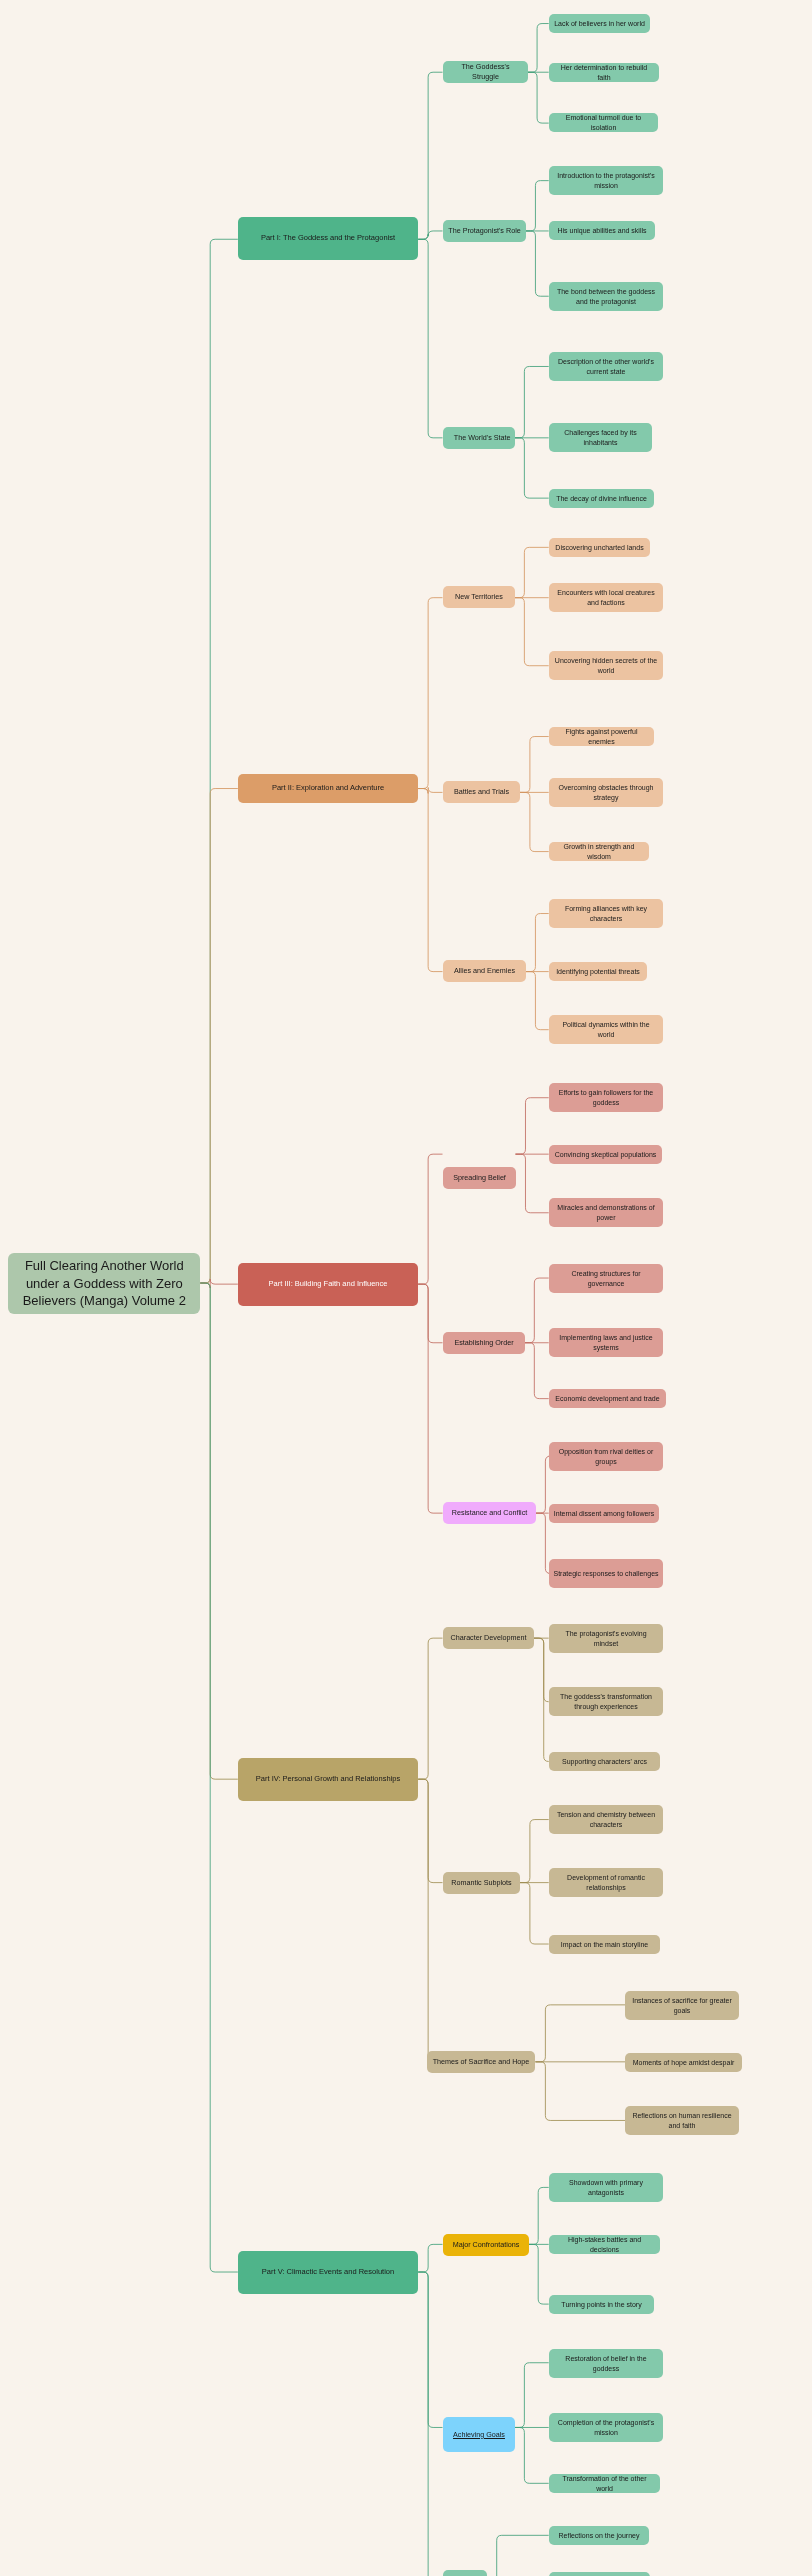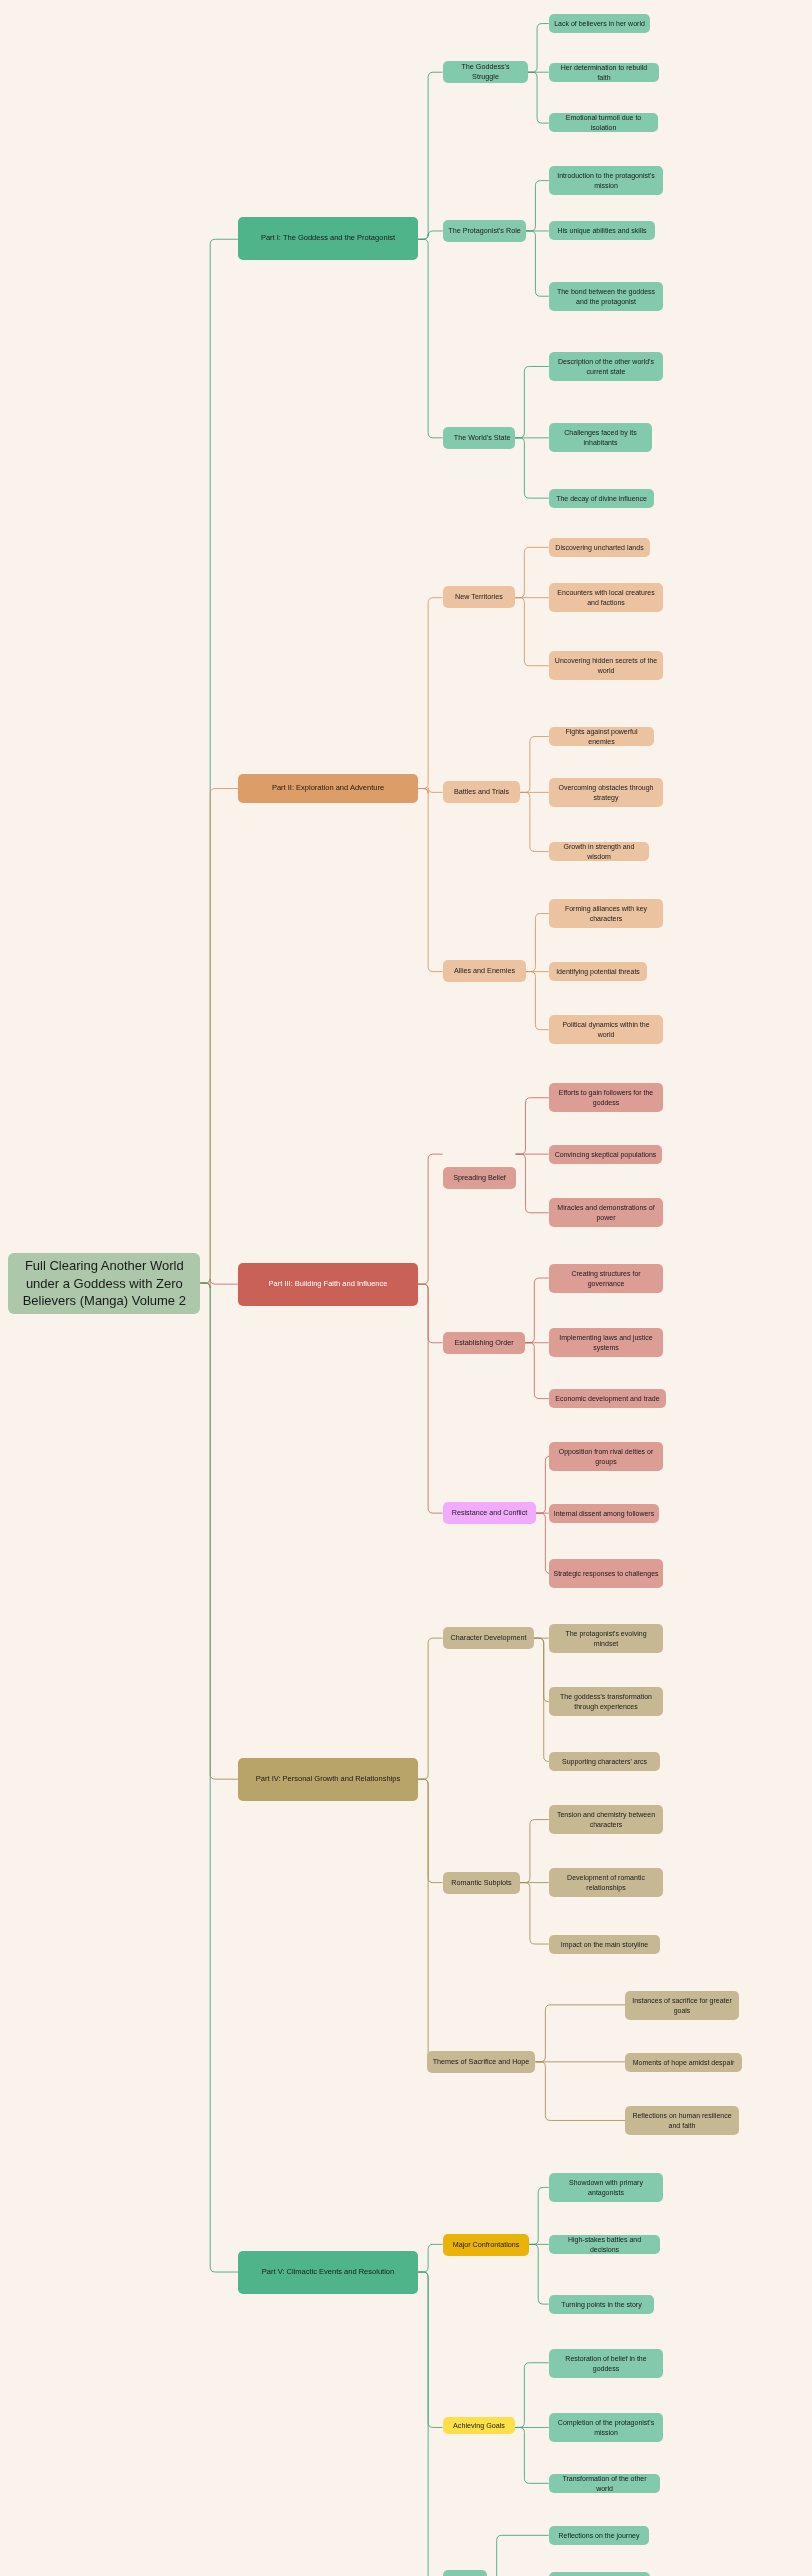--- a/index.html
+++ b/index.html
@@ -539,21 +539,21 @@
       </div>
       <div class="node lvl3" style="left: 549px; top: 2173px; width: 114px; height: 29px; background: rgb(131, 201, 171);">
         <span>Showdown with primary antagonists</span>
       </div>
       <div class="node lvl3" style="left: 549px; top: 2235px; width: 111px; height: 19px; background: rgb(131, 201, 171);">
         <span>High-stakes battles and decisions</span>
       </div>
       <div class="node lvl3" style="left: 549px; top: 2295px; width: 105px; height: 19px; background: rgb(131, 201, 171);">
         <span>Turning points in the story</span>
       </div>
-      <div class="node lvl2" style="left: 443px; top: 2417px; width: 72px; height: 17px; background: #fde047;">
+      <div class="node lvl2" style="left: 443px; top: 2417px; width: 72px; height: 35px; background: #7dd3fc; text-decoration: underline;">
         <span>Achieving Goals</span>
       </div>
       <div class="node lvl3" style="left: 549px; top: 2349px; width: 114px; height: 29px; background: rgb(131, 201, 171);">
         <span>Restoration of belief in the goddess</span>
       </div>
       <div class="node lvl3" style="left: 549px; top: 2413px; width: 114px; height: 29px; background: rgb(131, 201, 171);">
         <span>Completion of the protagonist's mission</span>
       </div>
       <div class="node lvl3" style="left: 549px; top: 2474px; width: 111px; height: 19px; background: rgb(131, 201, 171);">
         <span>Transformation of the other world</span>

